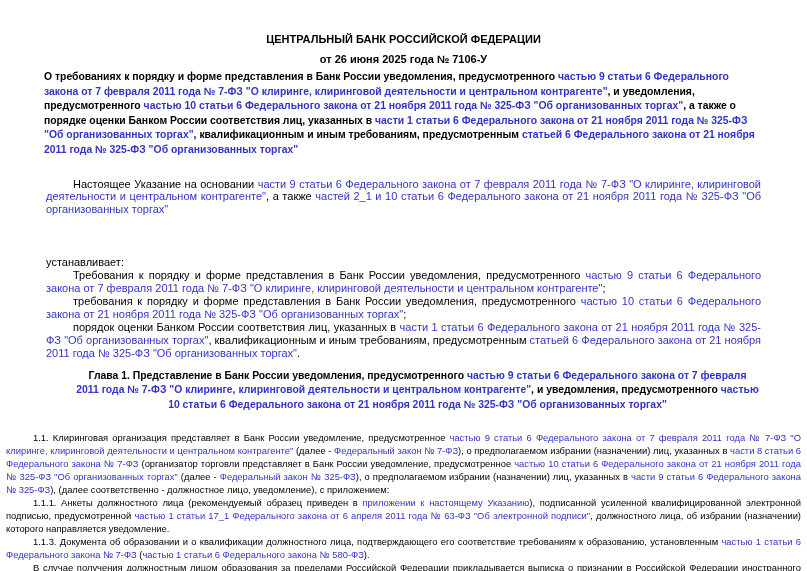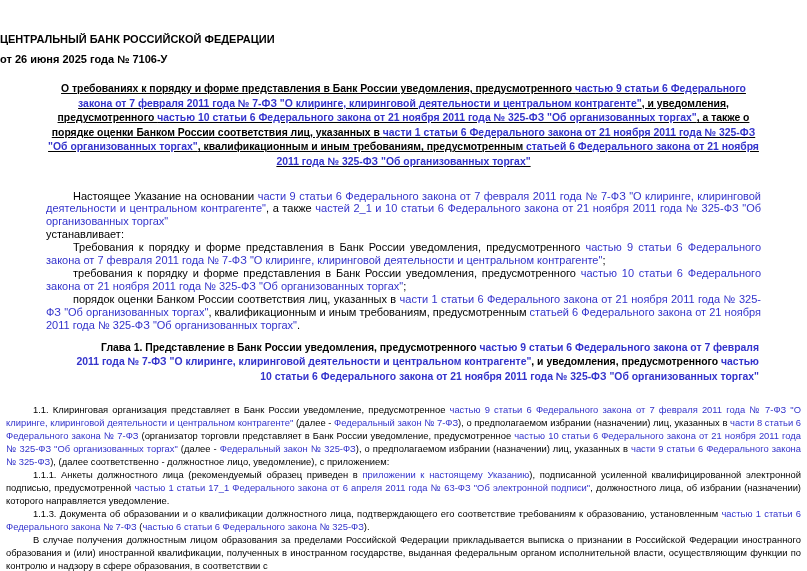--- a/index.html
+++ b/index.html
@@ -15,60 +15,58 @@
     color: #000000;
     -webkit-font-smoothing: antialiased;
   }
   .doc {
     position: relative;
     width: 807px;
     height: 571px;
     overflow: hidden;
   }
   .center-head {
-    text-align: left;
+    text-align: center;
     font-weight: bold;
     font-size: 11px;
     line-height: 13px;
     color: #000000;
   }
   .bank-name { padding-top: 33px; }
   .doc-type { margin-top: 10px; }
   .doc-date { margin-top: 7px; }
   .doc-title {
-    margin: 16px 44px 0 44px;
-    text-align: center;
+    margin: 4px 44px 0 44px;
     font-weight: bold;
     font-size: 10.4px;
     line-height: 14.6px;
     color: #000000;
-    text-decoration: underline;
   }
   .preamble {
     margin: 20px 46px 0 46px;
     font-size: 11px;
     line-height: 12.9px;
   }
   .chapter-heading {
     margin: 9px 48px 0 76px;
-    text-align: right;
+    text-align: center;
     font-weight: bold;
     font-size: 10.4px;
     line-height: 14.6px;
   }
   .body-block {
     margin: 19px 6px 0 6px;
     font-size: 9.4px;
     line-height: 13px;
   }
   .para {
     text-align: justify;
   }
   .para.indent { text-indent: 27px; }
-  .para.noindent { text-align: left; text-indent: 0; }
+  .para.noindent { text-align: left; text-indent: 0; margin-top: 40px; }
   .doc-link {
     color: #3333cc;
     text-decoration: none;
     cursor: pointer;
   }
 </style>
 </head>
 <body>
 
 <div class="doc">
@@ -86,17 +84,17 @@
       <div class="para indent"><span>Требования к порядку и форме представления в Банк России уведомления, предусмотренного </span><a class="doc-link" href="#">частью 9 статьи 6 Федерального закона от 7 февраля 2011 года № 7-ФЗ "О клиринге, клиринговой деятельности и центральном контрагенте"</a><span>;</span></div>
       <div class="para indent"><span>требования к порядку и форме представления в Банк России уведомления, предусмотренного </span><a class="doc-link" href="#">частью 10 статьи 6 Федерального закона от 21 ноября 2011 года № 325-ФЗ "Об организованных торгах"</a><span>;</span></div>
       <div class="para indent"><span>порядок оценки Банком России соответствия лиц, указанных в </span><a class="doc-link" href="#">части 1 статьи 6 Федерального закона от 21 ноября 2011 года № 325-ФЗ "Об организованных торгах"</a><span>, квалификационным и иным требованиям, предусмотренным </span><a class="doc-link" href="#">статьей 6 Федерального закона от 21 ноября 2011 года № 325-ФЗ "Об организованных торгах"</a><span>.</span></div>
     </div>
 
   <div class="chapter-heading"><span>Глава 1. Представление в Банк России уведомления, предусмотренного </span><a class="doc-link" href="#">частью 9 статьи 6 Федерального закона от 7 февраля 2011 года № 7-ФЗ "О клиринге, клиринговой деятельности и центральном контрагенте"</a><span>, и уведомления, предусмотренного </span><a class="doc-link" href="#">частью 10 статьи 6 Федерального закона от 21 ноября 2011 года № 325-ФЗ "Об организованных торгах"</a></div>
 
   <div class="body-block">
       <div class="para indent"><span>1.1. Клиринговая организация представляет в Банк России уведомление, предусмотренное </span><a class="doc-link" href="#">частью 9 статьи 6 Федерального закона от 7 февраля 2011 года № 7-ФЗ "О клиринге, клиринговой деятельности и центральном контрагенте"</a><span> (далее - </span><a class="doc-link" href="#">Федеральный закон № 7-ФЗ</a><span>), о предполагаемом избрании (назначении) лиц, указанных в </span><a class="doc-link" href="#">части 8 статьи 6 Федерального закона № 7-ФЗ</a><span> (организатор торговли представляет в Банк России уведомление, предусмотренное </span><a class="doc-link" href="#">частью 10 статьи 6 Федерального закона от 21 ноября 2011 года № 325-ФЗ "Об организованных торгах"</a><span> (далее - </span><a class="doc-link" href="#">Федеральный закон № 325-ФЗ</a><span>), о предполагаемом избрании (назначении) лиц, указанных в </span><a class="doc-link" href="#">части 9 статьи 6 Федерального закона № 325-ФЗ</a><span>), (далее соответственно - должностное лицо, уведомление), с приложением:</span></div>
       <div class="para indent"><span>1.1.1. Анкеты должностного лица (рекомендуемый образец приведен в </span><a class="doc-link" href="#">приложении к настоящему Указанию</a><span>), подписанной усиленной квалифицированной электронной подписью, предусмотренной </span><a class="doc-link" href="#">частью 1 статьи 17_1 Федерального закона от 6 апреля 2011 года № 63-ФЗ "Об электронной подписи"</a><span>, должностного лица, об избрании (назначении) которого направляется уведомление.</span></div>
-      <div class="para indent"><span>1.1.3. Документа об образовании и о квалификации должностного лица, подтверждающего его соответствие требованиям к образованию, установленным </span><a class="doc-link" href="#">частью 1 статьи 6 Федерального закона № 7-ФЗ</a><span> (</span><a class="doc-link" href="#">частью 6 статьи 6 Федерального закона № 325-ФЗ</a><span>).</span></div>
+      <div class="para indent"><span>1.1.3. Документа об образовании и о квалификации должностного лица, подтверждающего его соответствие требованиям к образованию, установленным </span><a class="doc-link" href="#">частью 1 статьи 6 Федерального закона № 7-ФЗ</a><span> (</span><a class="doc-link" href="#">частью 1 статьи 6 Федерального закона № 580-ФЗ</a><span>).</span></div>
       <div class="para indent"><span>В случае получения должностным лицом образования за пределами Российской Федерации прикладывается выписка о признании в Российской Федерации иностранного образования и (или) иностранной квалификации, полученных в иностранном государстве, выданная федеральным органом исполнительной власти, осуществляющим функции по контролю и надзору в сфере образования, в соответствии с </span></div>
     </div>
 
 </div>
 
 </body></html>

